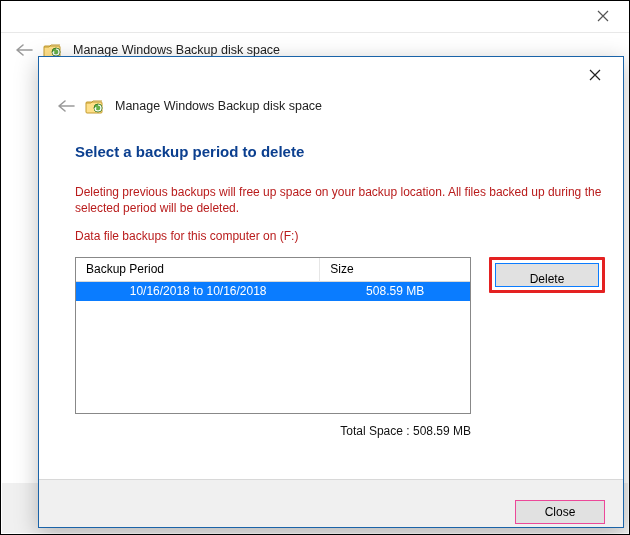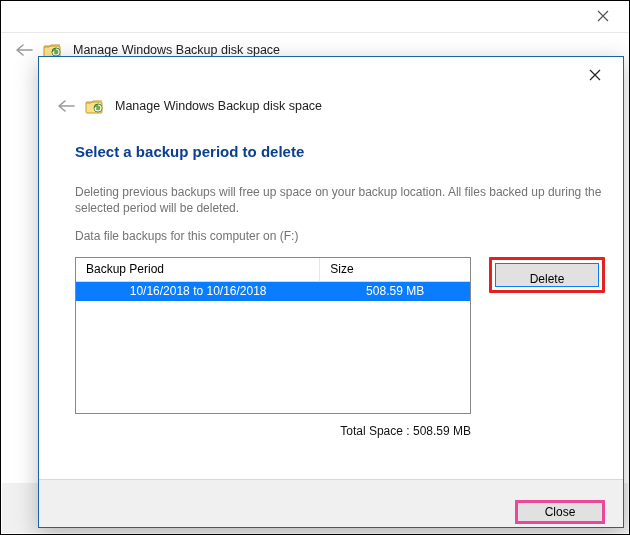--- a/index.html
+++ b/index.html
@@ -83,21 +83,21 @@
   }
   .dialog-heading {
     color: #0b3f8f;
     font-size: 15px;
     margin: 0 0 24px 18px;
   }
   .dialog-text {
     margin: 0 0 12px 18px;
     line-height: 1.35;
     font-size: 12px;
-    color: #737373;
+    color: #b91c1c;
   }
   .content-row {
     display: flex;
     gap: 18px;
     margin: 0 0 0 18px;
     align-items: flex-start;
   }
   .table-wrap {
     width: 416px;
   }
@@ -156,21 +156,21 @@
     height: 48px;
     background: #f0f0f0;
     border-top: 1px solid #d8d8d8;
     display: flex;
     align-items: center;
     justify-content: flex-end;
     padding-right: 18px;
   }
   .close-btn {
     width: 90px; height: 24px;
-    border: 3px solid #ec4899;
+    border: 1px solid #ec4899;
     background: #e1e1e1;
     font-family: inherit;
     font-size: 12px;
     cursor: pointer;
     padding: 0;
     margin-top: 16px;
   }
 </style>
 </head>
 <body>

